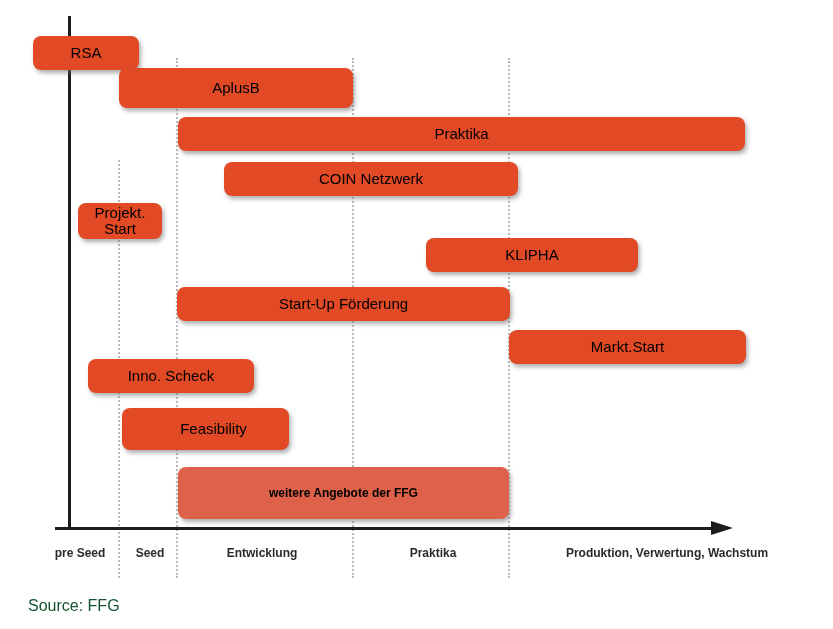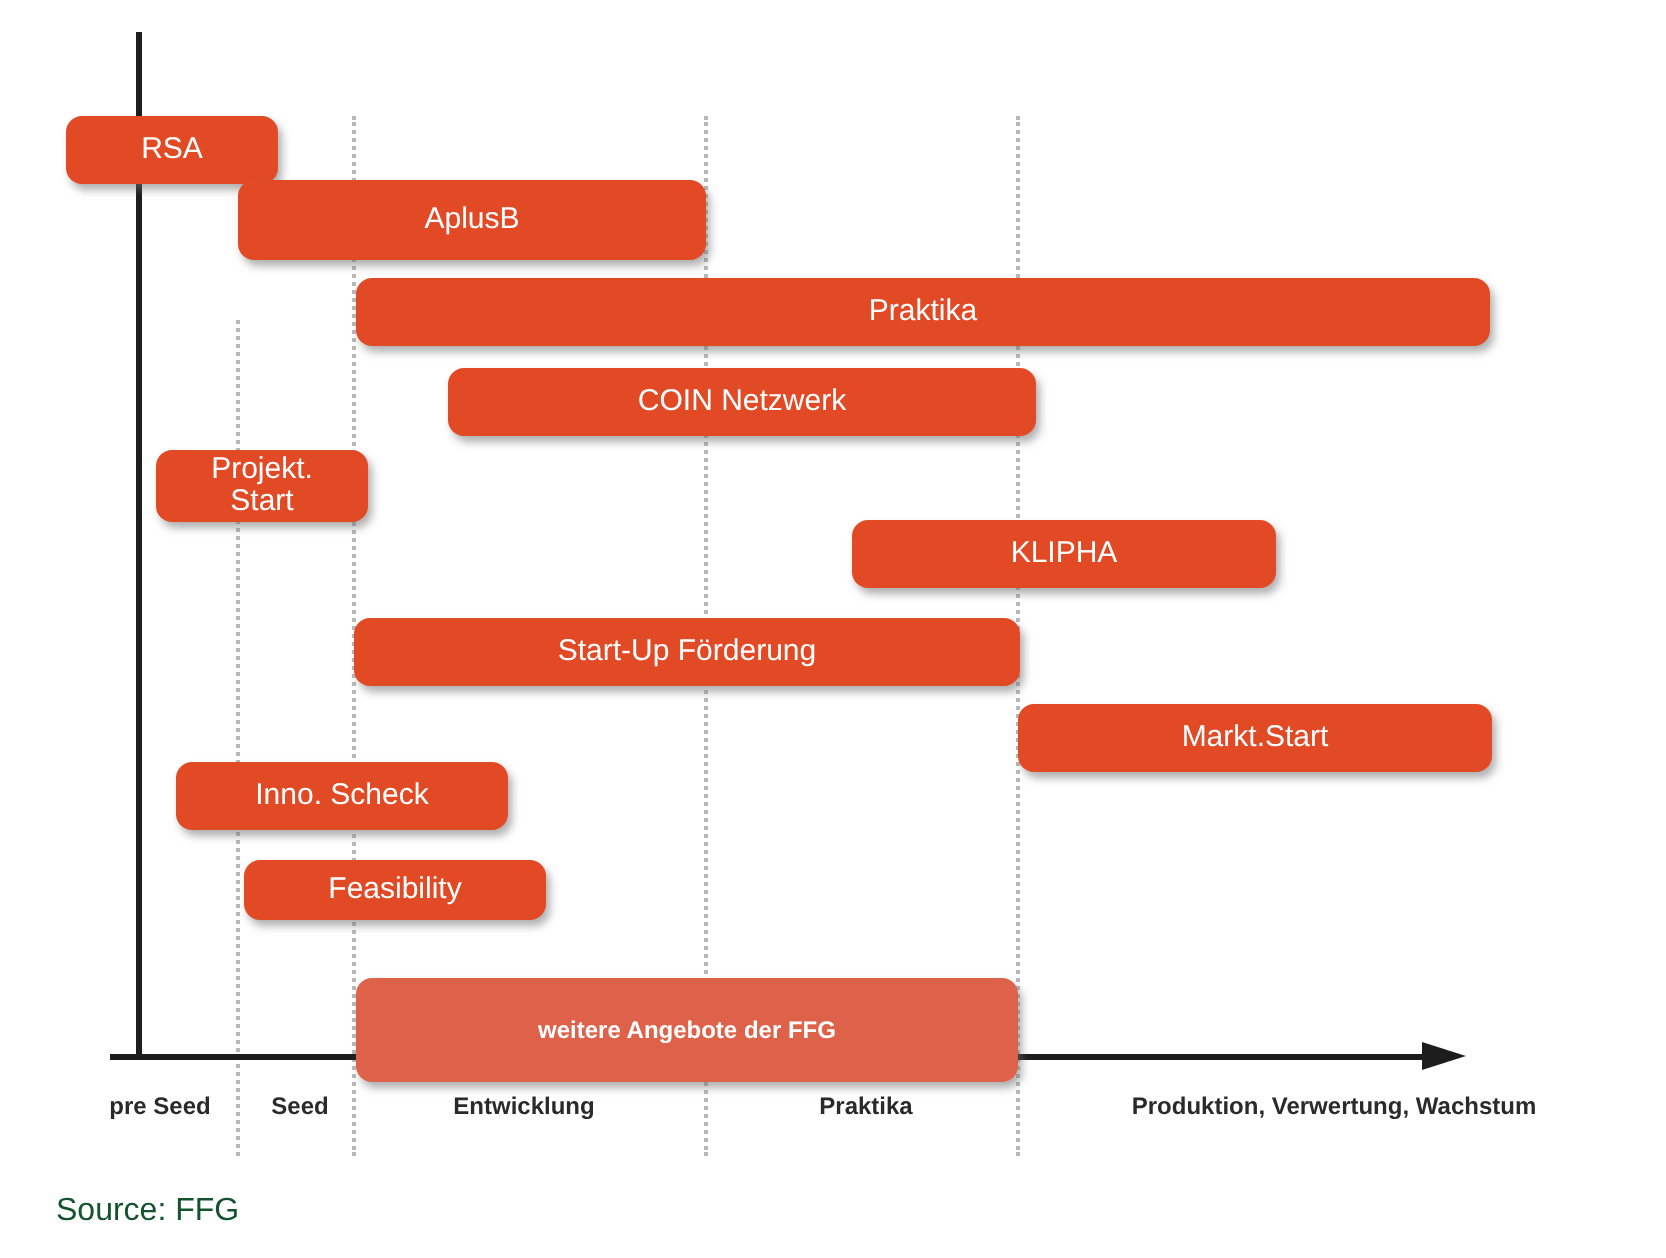--- a/index.html
+++ b/index.html
@@ -50,32 +50,31 @@
     border-left: 22px solid #1d1d1d;
     border-top: 7px solid transparent;
     border-bottom: 7px solid transparent;
     z-index: 2;
   }
   
   .bar {
     position: absolute;
     background: #e24a26;
     border-radius: 8px;
-    color: #ffffff;
+    color: #000000;
     display: flex;
     flex-direction: column;
     align-items: center;
     justify-content: center;
     font-size: 15px;
     line-height: 16px;
     box-shadow: 2px 3px 4px rgba(110,110,110,0.55);
     z-index: 3;
     text-align: center;
     white-space: nowrap;
-    margin-top: 22px;
   }
   .bar.light { background: #de614a; }
   .bar-label.bold { font-weight: bold; font-size: 12px; }
   
   .phase-label {
     position: absolute;
     transform: translateX(-50%);
     font-size: 12px;
     font-weight: bold;
     color: #2a2a2a;
@@ -111,37 +110,37 @@
       </div>
       <div class="bar" style="left: 119px; top: 68px; width: 234px; height: 40px;">
         <div class="bar-label">AplusB</div>
       </div>
       <div class="bar" style="left: 178px; top: 117px; width: 567px; height: 34px;">
         <div class="bar-label">Praktika</div>
       </div>
       <div class="bar" style="left: 224px; top: 162px; width: 294px; height: 34px;">
         <div class="bar-label">COIN Netzwerk</div>
       </div>
-      <div class="bar" style="left: 78px; top: 203px; width: 106px; height: 36px;">
+      <div class="bar" style="left: 78px; top: 203px; width: 84px; height: 36px;">
         <div class="bar-label">Projekt.</div>
         <div class="bar-label">Start</div>
       </div>
       <div class="bar" style="left: 426px; top: 238px; width: 212px; height: 34px;">
         <div class="bar-label">KLIPHA</div>
       </div>
       <div class="bar" style="left: 177px; top: 287px; width: 333px; height: 34px;">
         <div class="bar-label">Start-Up Förderung</div>
       </div>
       <div class="bar" style="left: 509px; top: 330px; width: 237px; height: 34px;">
         <div class="bar-label">Markt.Start</div>
       </div>
       <div class="bar" style="left: 88px; top: 359px; width: 166px; height: 34px;">
         <div class="bar-label">Inno. Scheck</div>
       </div>
-      <div class="bar" style="left: 122px; top: 408px; width: 151px; height: 30px;">
+      <div class="bar" style="left: 122px; top: 408px; width: 151px; height: 42px; padding-left: 16px;">
         <div class="bar-label">Feasibility</div>
       </div>
       <div class="bar light" style="left: 178px; top: 467px; width: 331px; height: 52px;">
         <div class="bar-label bold">weitere Angebote der FFG</div>
       </div>
     </div>
   <div id="phase-labels-layer">
       <div class="phase-label" style="left: 80px; top: 546px;">pre Seed</div>
       <div class="phase-label" style="left: 150px; top: 546px;">Seed</div>
       <div class="phase-label" style="left: 262px; top: 546px;">Entwicklung</div>

